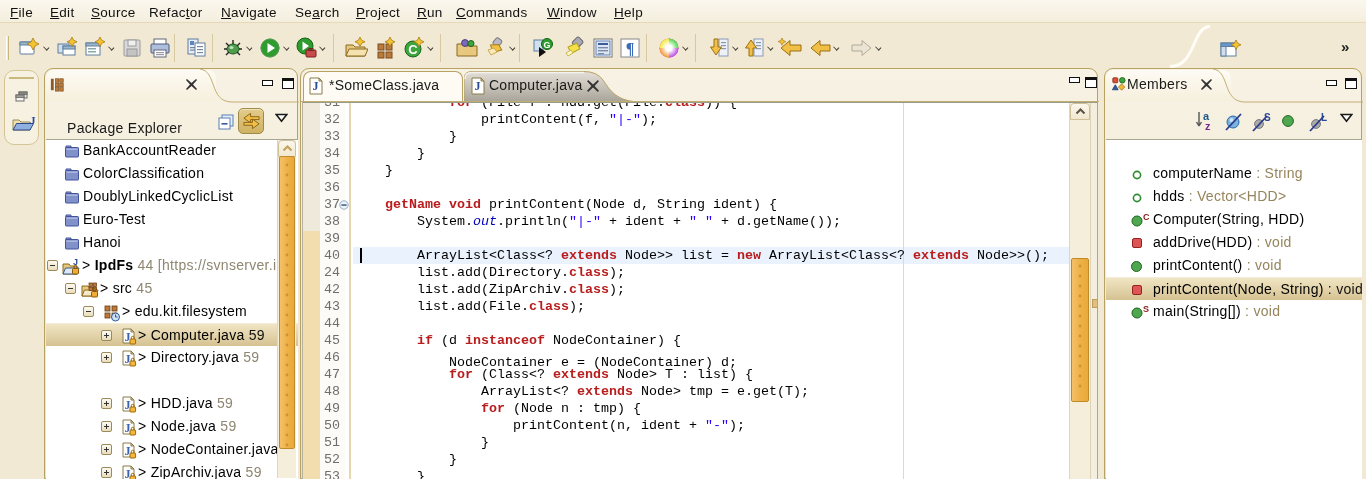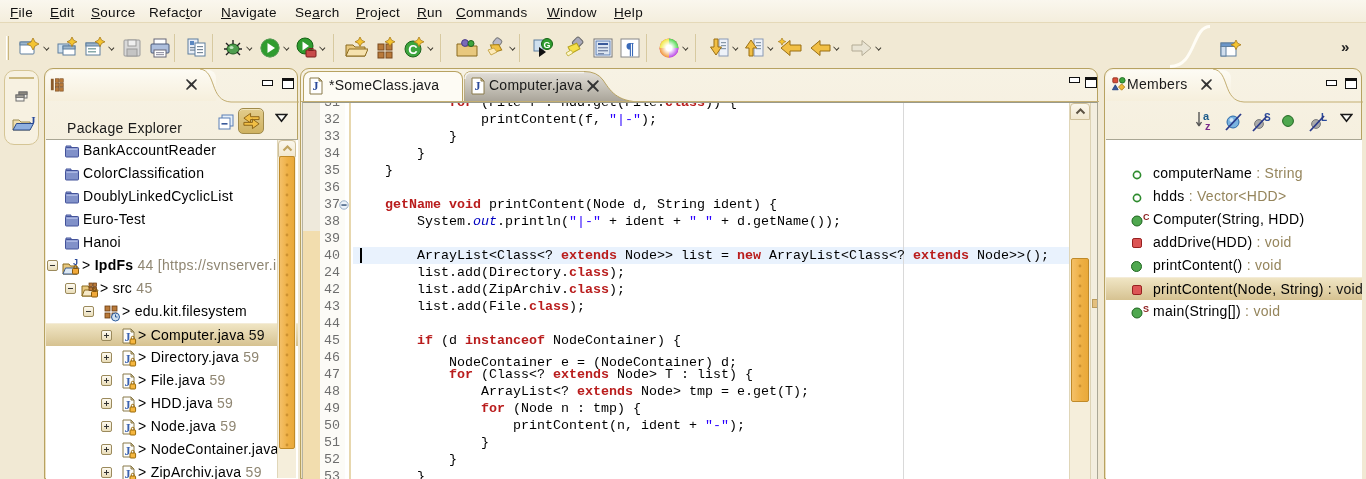--- a/index.html
+++ b/index.html
@@ -347,27 +347,20 @@
           <use href="#i-jfile"></use>
         </svg>
         <span class="lbl" style="left:92px">&gt; Computer.java <span class="grey">59</span></span>
       </div>
     <div class="trow" style="top:205.5px">
         <span class="ebox plus" style="left:55px"></span>
         <svg class="ticon" style="left:75px" width="16" height="18">
           <use href="#i-jfile"></use>
         </svg>
         <span class="lbl" style="left:92px">&gt; Directory.java <span class="grey">59</span></span>
-      </div>
-    <div class="trow" style="top:228.5px">
-        <span class="ebox plus" style="left:55px"></span>
-        <svg class="ticon" style="left:75px" width="16" height="18">
-          <use href="#i-jfile"></use>
-        </svg>
-        <span class="lbl" style="left:92px">&gt; File.java <span class="grey">59</span></span>
       </div>
     <div class="trow" style="top:251.5px">
         <span class="ebox plus" style="left:55px"></span>
         <svg class="ticon" style="left:75px" width="16" height="18">
           <use href="#i-jfile"></use>
         </svg>
         <span class="lbl" style="left:92px">&gt; HDD.java <span class="grey">59</span></span>
       </div>
     <div class="trow" style="top:274.5px">
         <span class="ebox plus" style="left:55px"></span>

